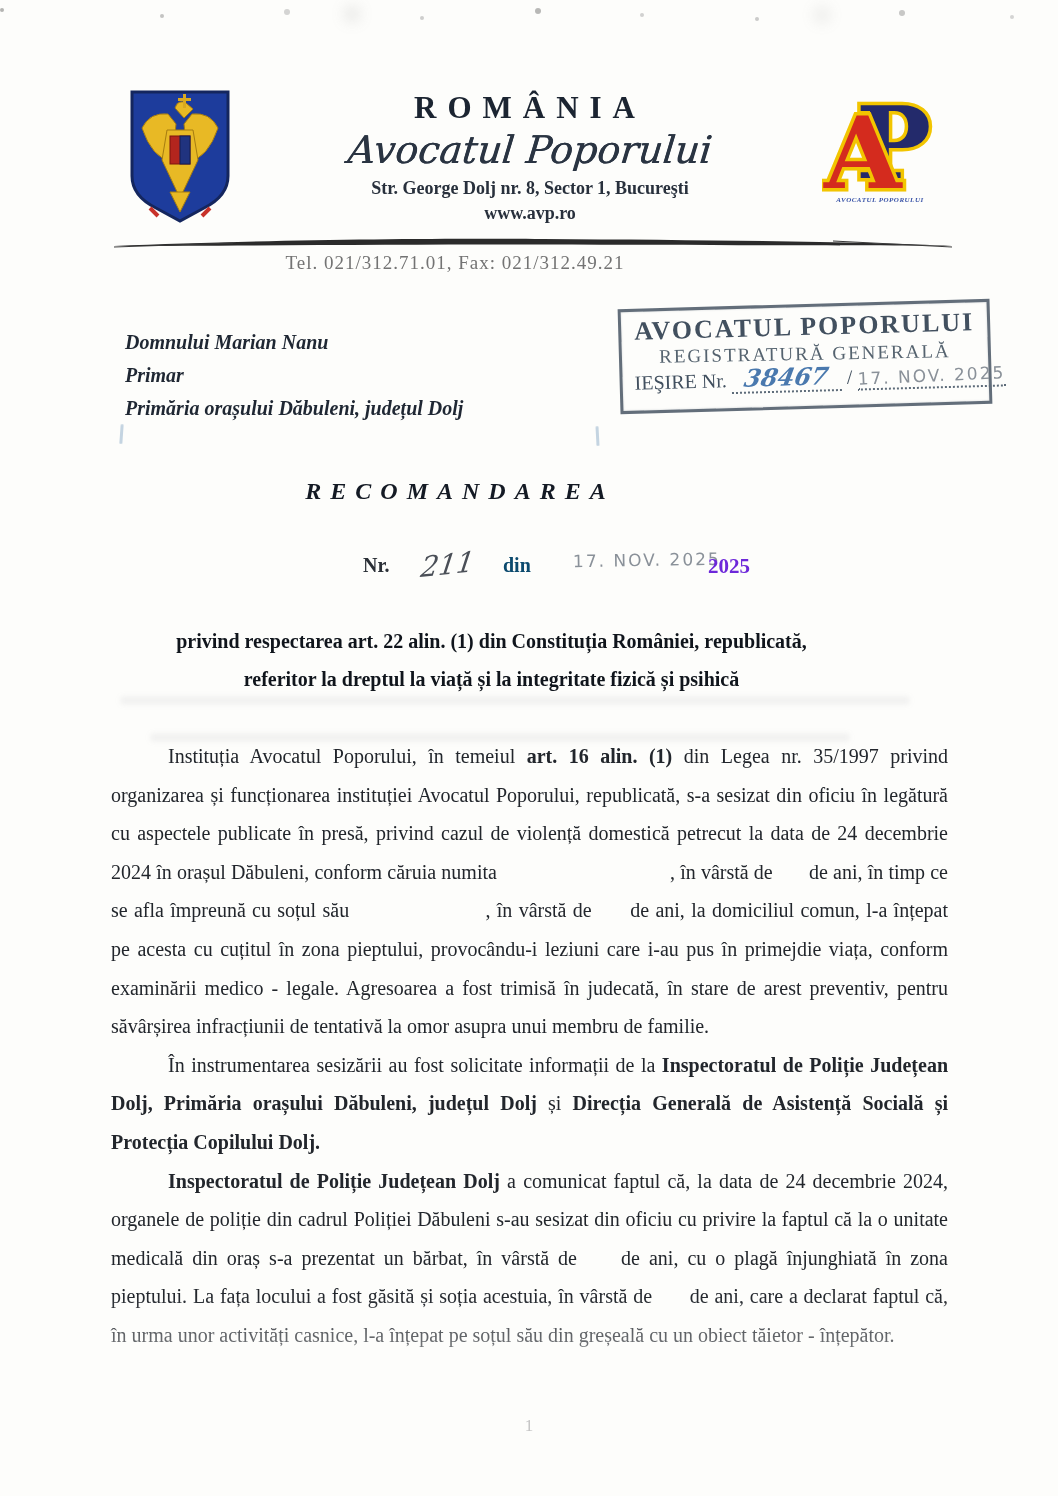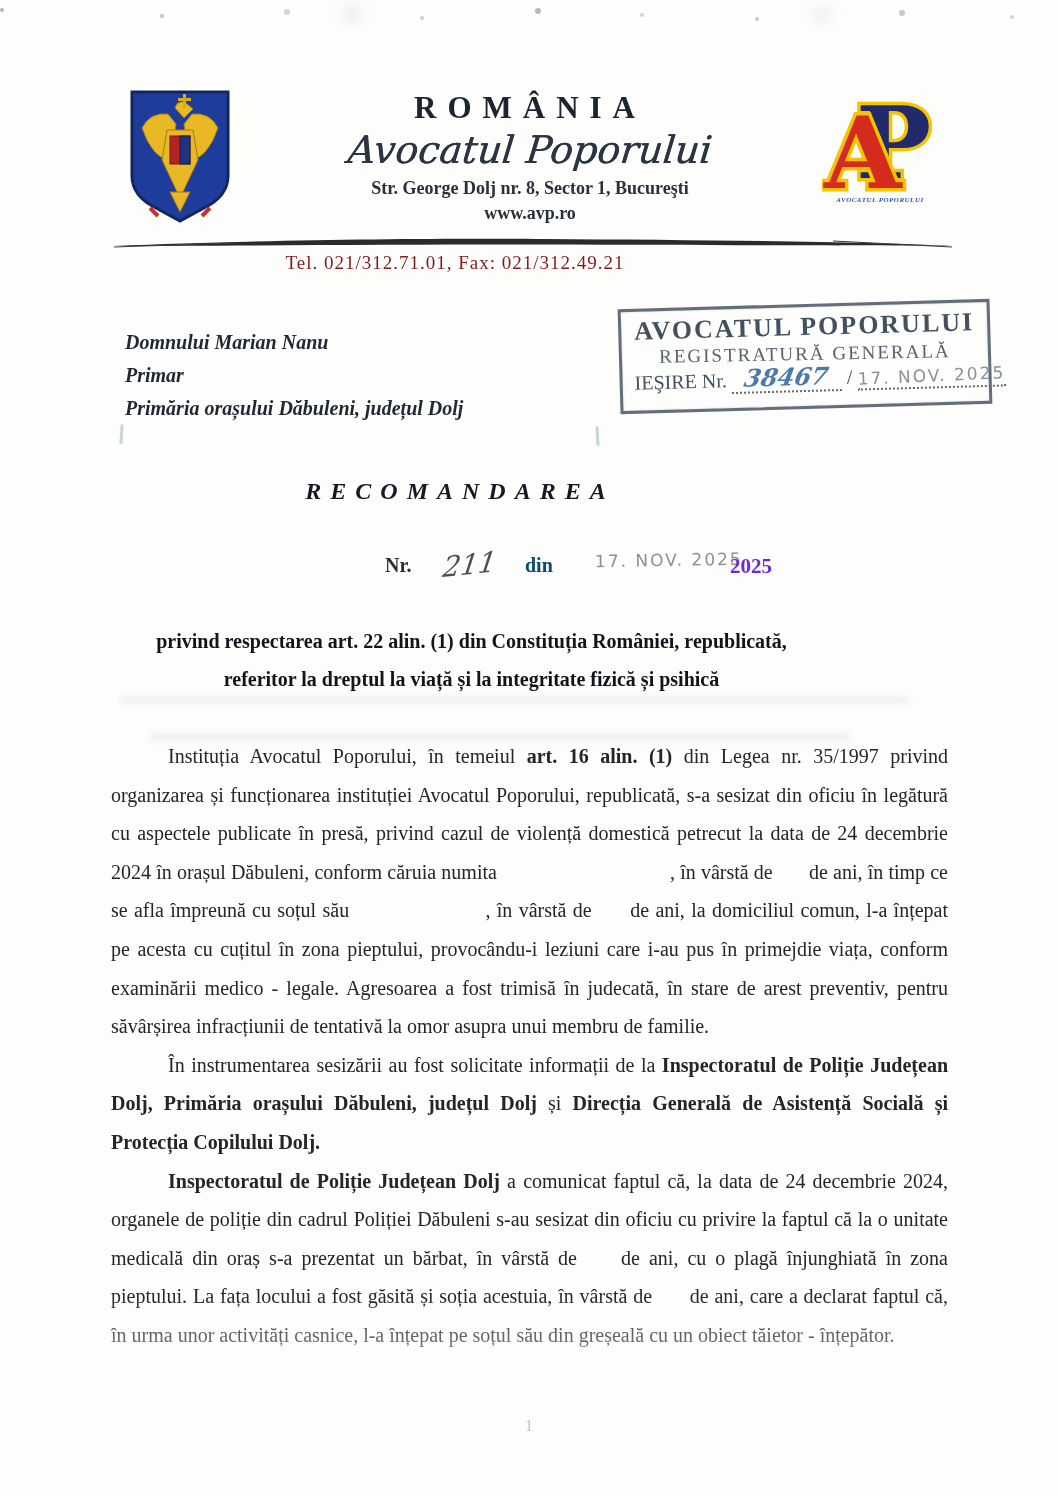--- a/index.html
+++ b/index.html
@@ -22,21 +22,21 @@
   .script-name{font-size:38px;font-style:italic;font-family:"DejaVu Serif",serif;color:#2a3442;
     margin-top:2px;transform:skewX(-6deg);text-shadow:.4px 0 0 #2a3442;}
   .addr{font-size:18px;font-weight:bold;color:#28303c;margin-top:6px;}
   .site{font-size:18px;font-weight:bold;color:#28303c;margin-top:4px;}
   .ap-logo{position:absolute;left:822px;top:92px;width:116px;height:126px;text-align:center;}
   .ap-logo-caption{font-size:7px;font-weight:bold;font-style:italic;color:#3b55a8;letter-spacing:.5px;
     margin-top:-12px;white-space:nowrap;}
 
   .divider{position:absolute;left:113px;top:236px;}
   .contact1{position:absolute;left:0;top:252px;width:910px;text-align:center;
-    font-size:19px;color:#7f1d1d;letter-spacing:1px;}
+    font-size:19px;color:#737373;letter-spacing:1px;}
   .contact2{position:absolute;left:0;top:278px;width:1058px;text-align:center;
     font-size:19px;color:#94a9bf;letter-spacing:1px;}
 
   
   .recipient{position:absolute;left:125px;top:326px;font-size:20px;font-weight:bold;
     font-style:italic;color:#1f2733;line-height:33px;}
 
   
   .stamp{position:absolute;left:619px;top:304px;width:366px;height:99px;
     border:3px solid rgba(60,74,90,.8);transform:rotate(-1.6deg);color:#42505f;
@@ -54,31 +54,31 @@
 
   
   .pen-mark{position:absolute;width:3px;height:20px;background:rgba(110,150,185,.4);
     border-radius:2px;filter:blur(.4px);}
   .pen-mark.m1{left:120px;top:424px;transform:rotate(4deg);}
   .pen-mark.m2{left:596px;top:426px;transform:rotate(-3deg);}
 
   
   .doc-title{position:absolute;left:0;top:478px;width:920px;text-align:center;
     font-size:24px;font-weight:bold;font-style:italic;letter-spacing:9px;color:#141a24;}
-  .nr-line{position:absolute;left:363px;top:546px;width:480px;height:40px;font-size:20px;margin-left:22px;}
+  .nr-line{position:absolute;left:363px;top:546px;width:480px;height:40px;font-size:20px;}
   .nr-label{position:absolute;left:0;top:8px;font-weight:bold;color:#2a2f36;}
   .nr-hand{position:absolute;left:58px;top:2px;font-family:"DejaVu Serif",serif;font-style:italic;
     font-size:28px;color:#4a4f57;transform:rotate(-6deg) skewX(-14deg);}
   .din-label{position:absolute;left:140px;top:8px;font-weight:bold;color:#0c4a6e;}
   .nr-line .date-stamp{position:absolute;left:210px;top:4px;}
   .year{position:absolute;left:345px;top:8px;font-weight:bold;font-size:21px;color:#6d28d9;}
 
   
   .subject{position:absolute;left:0;top:622px;width:943px;text-align:center;
-    font-size:20px;font-weight:bold;color:#10151c;line-height:38px;}
+    font-size:20px;font-weight:bold;color:#10151c;line-height:38px;padding-left:20px;}
 
   
   .ghost{position:absolute;left:120px;width:820px;height:9px;background:rgba(120,120,125,.08);
     filter:blur(2.5px);border-radius:4px;}
   .g1{top:696px;width:790px;}
   .g2{top:733px;width:700px;left:150px;}
 
   
   .body-text{position:absolute;left:111px;top:737px;width:837px;font-size:20px;
     line-height:38.6px;text-align:justify;color:#22262c;}

